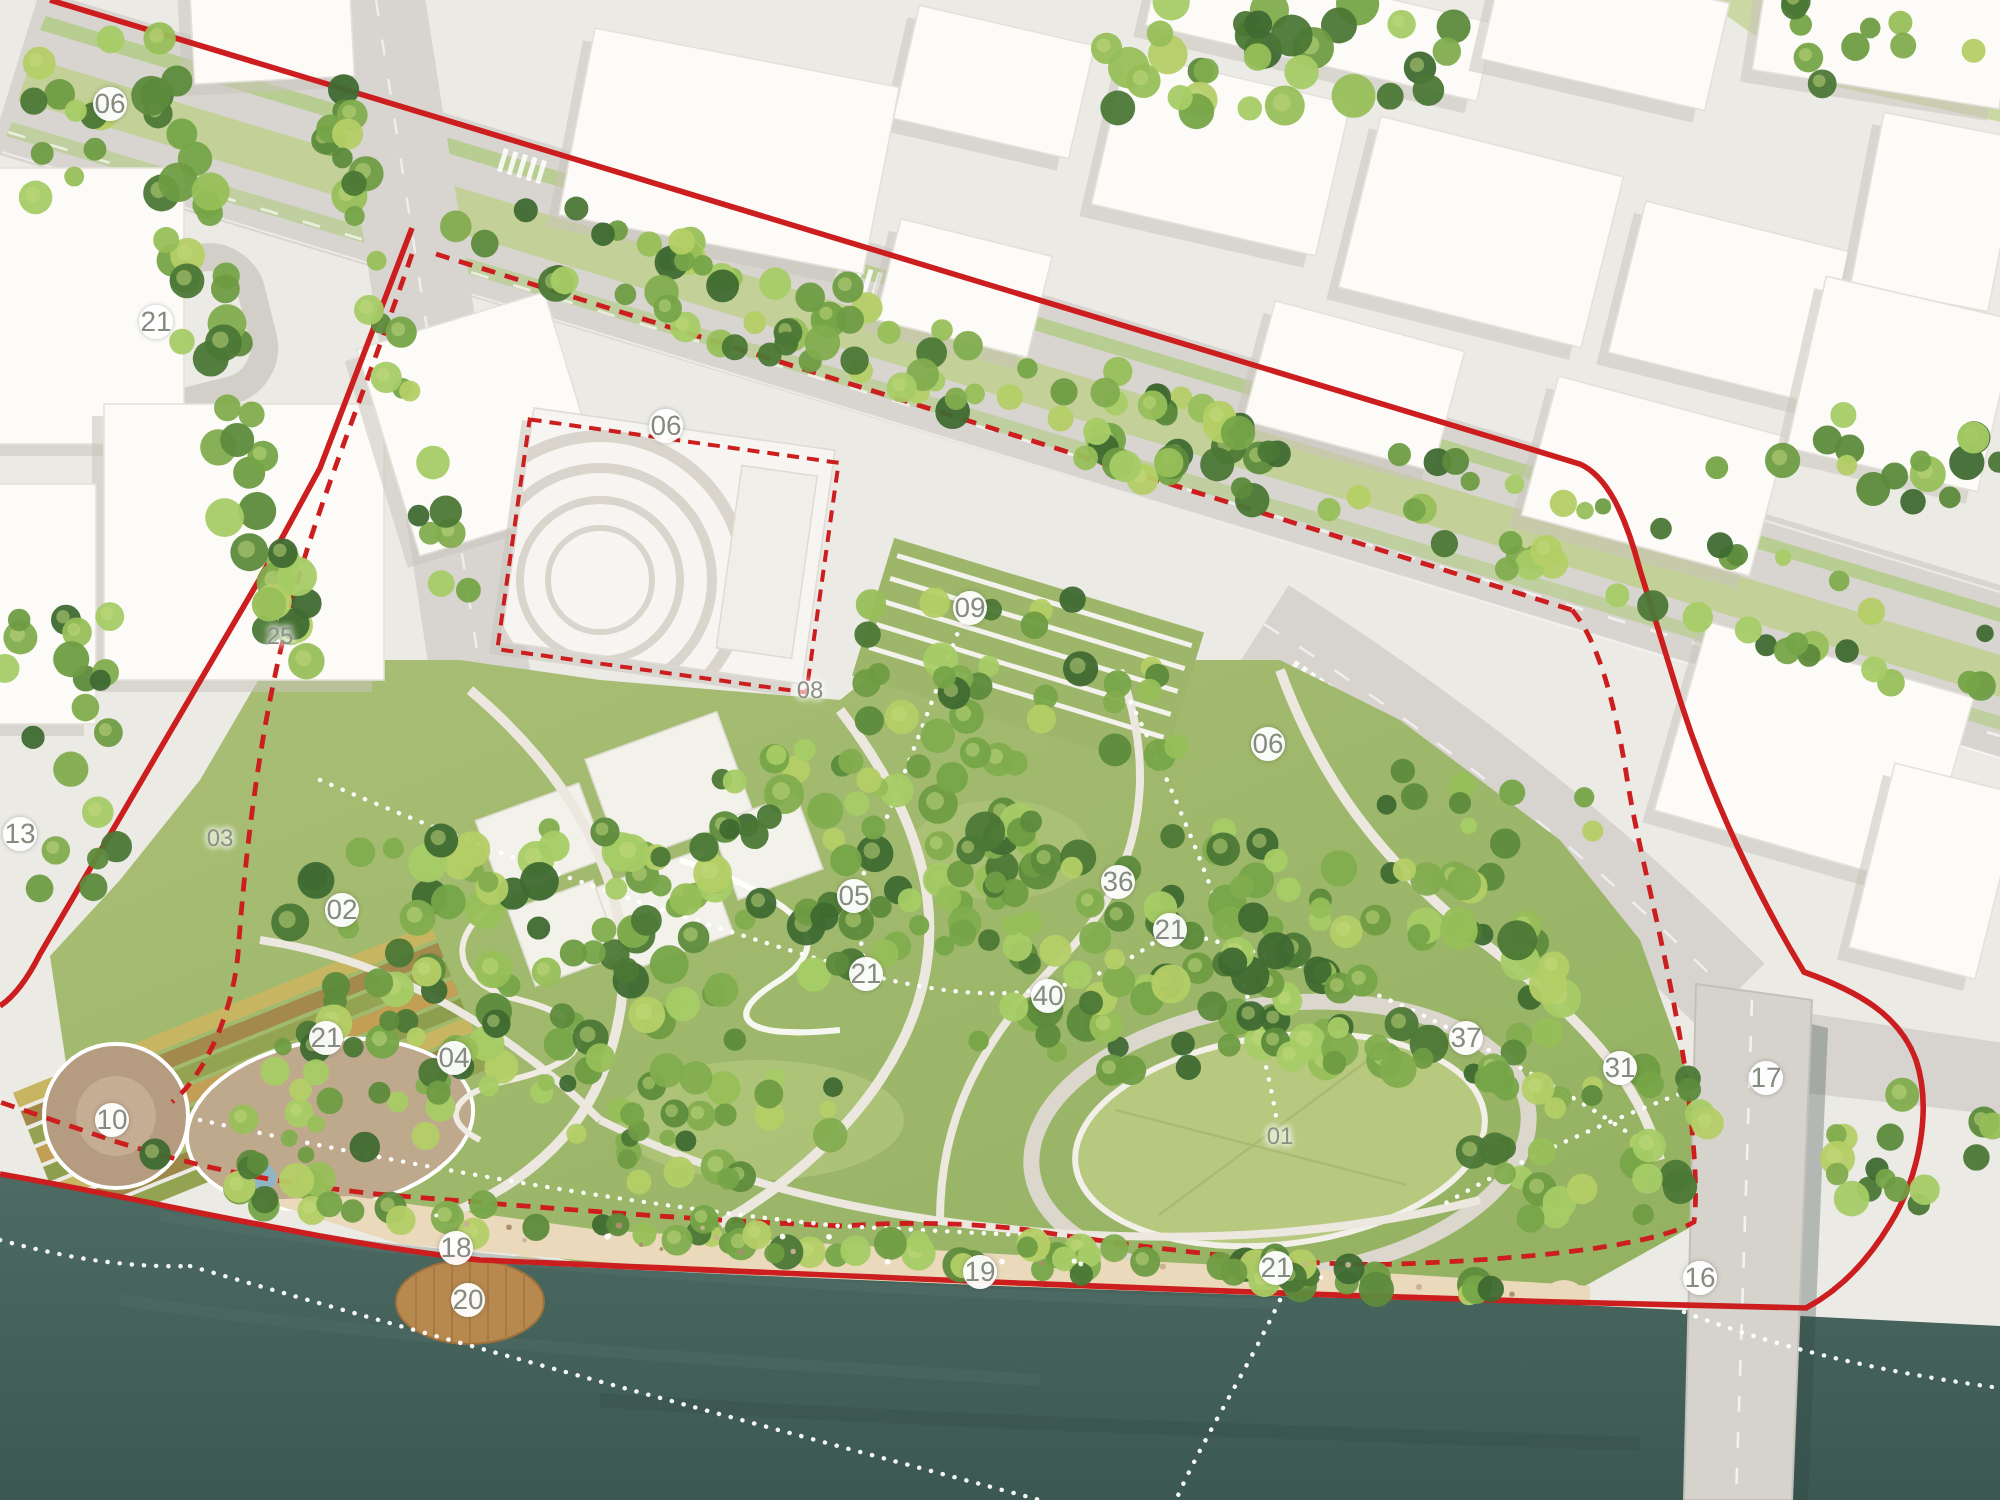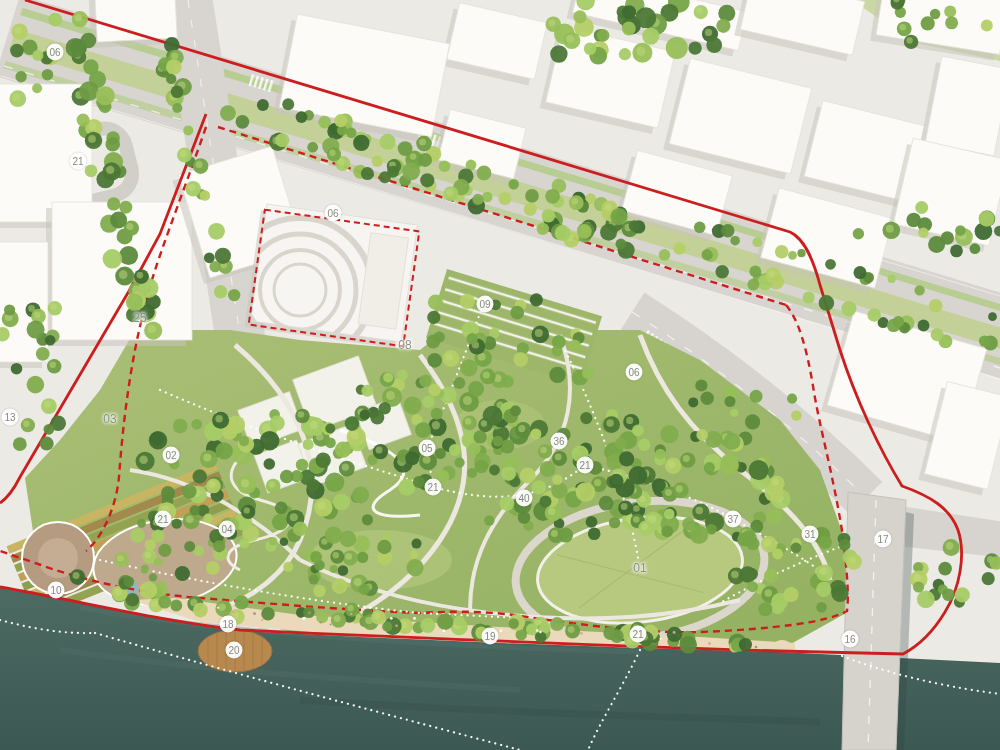--- a/index.html
+++ b/index.html
@@ -6,21 +6,21 @@
   .stage{
     position:relative;width:1000px;height:750px;overflow:hidden;
     background:#edece7;font-family:"Liberation Sans",sans-serif;
   }
   .stage svg{position:absolute;left:0;top:0;}
   #markers-layer{position:absolute;left:0;top:0;width:1000px;height:750px;pointer-events:none;}
   .marker{
     position:absolute;transform:translate(-50%,-50%);
     width:17px;height:17px;border-radius:50%;
     background:rgba(255,255,255,.95);
-    color:#868b80;font-size:10px;line-height:17px;text-align:center;
+    color:#868b80;font-size:14px;line-height:17px;text-align:center;
     box-shadow:0 0 2px rgba(60,60,55,.35);
   }
   .marker.text{
     width:auto;height:auto;border-radius:0;background:transparent;box-shadow:none;
     font-size:12px;color:#8b9086;line-height:12px;
     text-shadow:0 0 3px #fff,0 0 3px #fff,0 0 5px #fff;
   }
 </style>
 </head>
 <body>
@@ -1270,21 +1270,21 @@
       <div class="marker" style="left: 78px; top: 161px;">21</div>
       <div class="marker" style="left: 333px; top: 213px;">06</div>
       <div class="marker" style="left: 485px; top: 304px;">09</div>
       <div class="marker text" style="left: 405px; top: 345px;">08</div>
       <div class="marker text" style="left: 140px; top: 318px;">25</div>
       <div class="marker" style="left: 10px; top: 417px;">13</div>
       <div class="marker text" style="left: 110px; top: 419px;">03</div>
       <div class="marker" style="left: 171px; top: 455px;">02</div>
       <div class="marker" style="left: 163px; top: 519px;">21</div>
       <div class="marker" style="left: 227px; top: 529px;">04</div>
-      <div class="marker" style="left: 56px; top: 590px; text-align: center;">10</div>
+      <div class="marker" style="left: 56px; top: 560px; text-align: center;">10</div>
       <div class="marker" style="left: 228px; top: 584px; margin-top: 40px;">18</div>
       <div class="marker" style="left: 234px; top: 650px;">20</div>
       <div class="marker" style="left: 427px; top: 448px;">05</div>
       <div class="marker" style="left: 433px; top: 487px;">21</div>
       <div class="marker" style="left: 559px; top: 441px;">36</div>
       <div class="marker" style="left: 585px; top: 465px;">21</div>
       <div class="marker" style="left: 524px; top: 498px;">40</div>
       <div class="marker text" style="left: 640px; top: 568px;">01</div>
       <div class="marker" style="left: 634px; top: 372px;">06</div>
       <div class="marker" style="left: 733px; top: 519px;">37</div>

